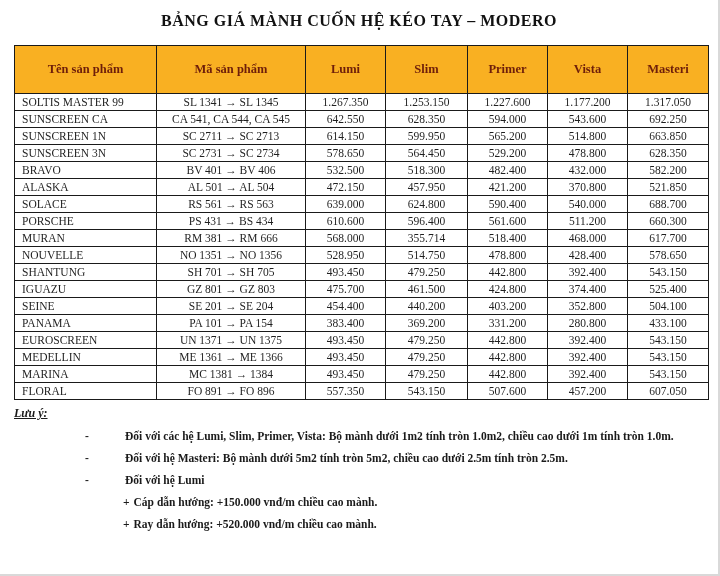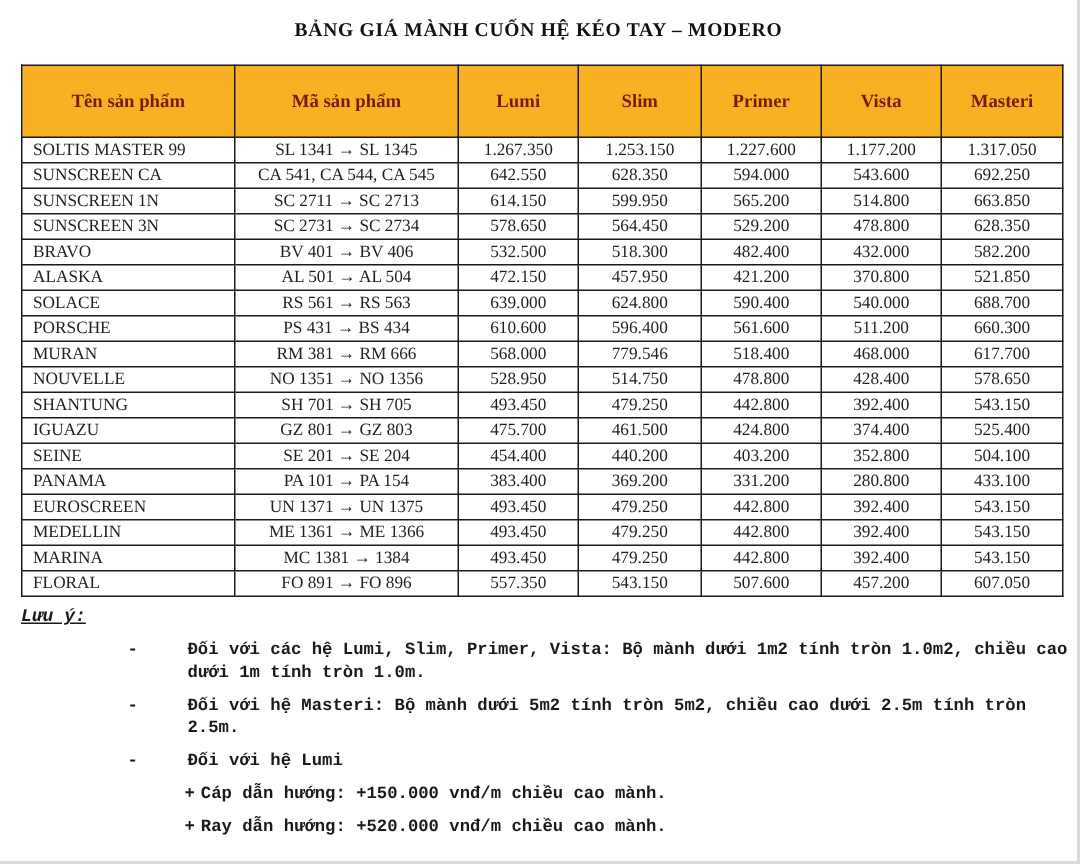--- a/index.html
+++ b/index.html
@@ -8,21 +8,21 @@
     width: 720px;
     height: 576px;
     font-family: "Liberation Serif", serif;
     color: #1f1f1f;
     overflow: hidden;
     border-right: 2px solid #d9d9d9;
     border-bottom: 2px solid #d9d9d9;
   }
   .doc-title {
     text-align: center;
-    font-size: 13px;
+    font-size: 16px;
     font-weight: bold;
     letter-spacing: 0.5px;
     color: #111111;
     padding-top: 12px;
     margin-bottom: 15px;
     font-family: "Liberation Serif", serif;
   }
   table.price-table {
     border-collapse: collapse;
     margin-left: 14px;
@@ -53,21 +53,21 @@
     white-space: nowrap;
     overflow: hidden;
   }
   table.price-table td.name {
     text-align: left;
     padding-left: 7px;
     margin-top: 22px;
   }
   .notes {
     margin: 6px 0 0 14px;
-    font-family: Liberation Mono, monospace;
+    font-family: Liberation Serif, serif;
     font-size: 11.5px;
     font-weight: 600;
     color: #1a1a1a;
   }
   .notes-heading {
     font-style: italic;
     font-weight: bold;
     text-decoration: underline;
     font-size: 12px;
     margin-bottom: 8px;
@@ -185,21 +185,21 @@
         <td class="price">610.600</td>
         <td class="price">596.400</td>
         <td class="price">561.600</td>
         <td class="price">511.200</td>
         <td class="price">660.300</td>
       </tr>
       <tr>
         <td class="name">MURAN</td>
         <td class="code">RM 381 → RM 666</td>
         <td class="price">568.000</td>
-        <td class="price">779.546</td>
+        <td class="price">355.714</td>
         <td class="price">518.400</td>
         <td class="price">468.000</td>
         <td class="price">617.700</td>
       </tr>
       <tr>
         <td class="name">NOUVELLE</td>
         <td class="code">NO 1351 → NO 1356</td>
         <td class="price">528.950</td>
         <td class="price">514.750</td>
         <td class="price">478.800</td>

